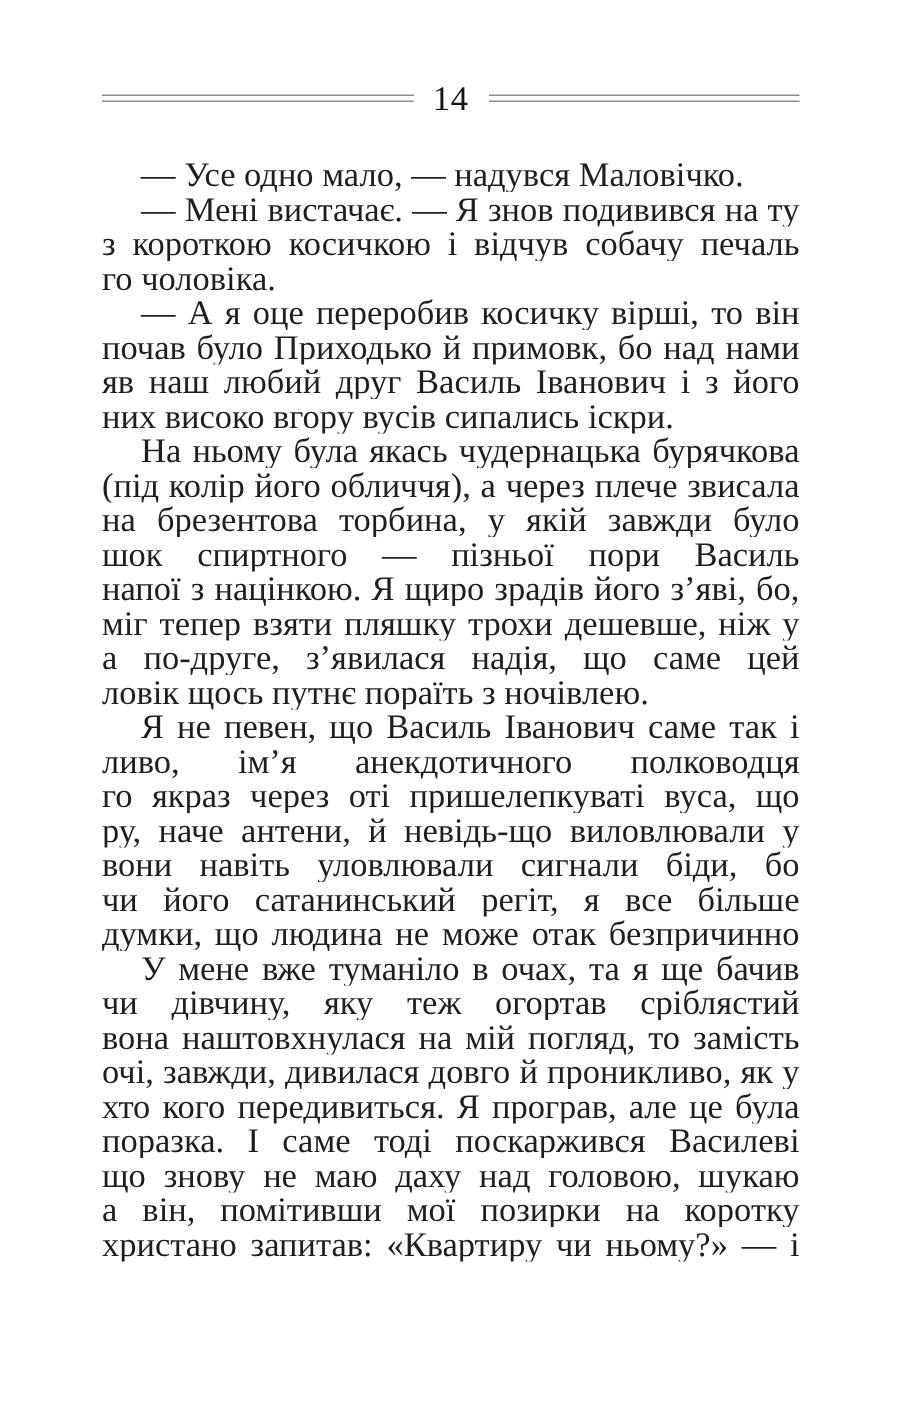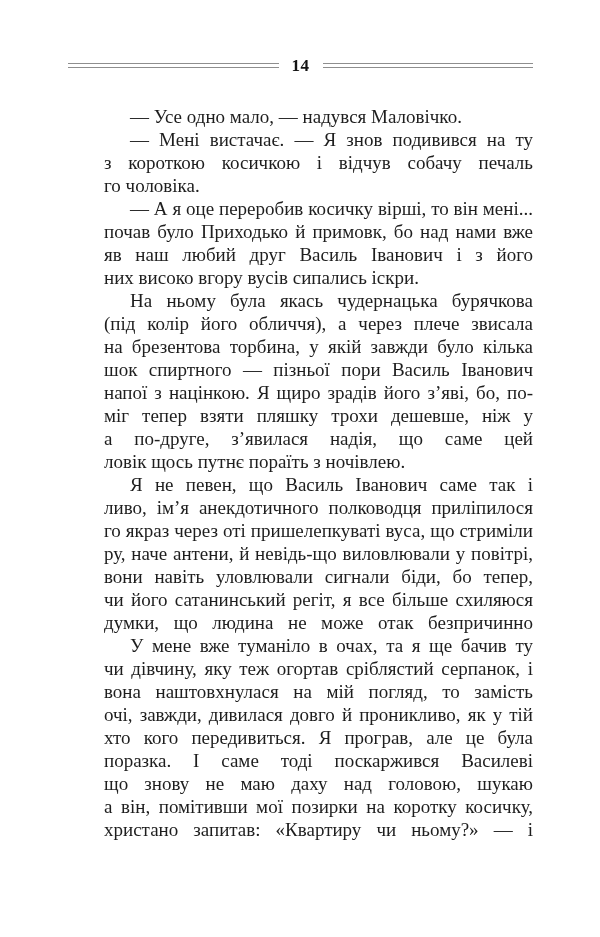--- a/index.html
+++ b/index.html
@@ -25,43 +25,42 @@
   .rule {
     flex: 1 1 auto;
     height: 5px;
     border-top: 1.5px solid #8e8e8e;
     border-bottom: 1.5px solid #8e8e8e;
     box-sizing: border-box;
   }
   .pagenum {
     flex: 0 0 auto;
     padding: 0 13px;
-    font-size: 17px;
-    font-weight: 700;
+    font-size: 23px;
+    font-weight: 400;
     color: #141414;
     letter-spacing: 0.5px;
     line-height: 1;
   }
   
   .bodytext {
     margin: 29px 67px 0 68px; 
   }
   .para {
     margin: 0;
     padding: 0;
   }
   .line {
-    font-size: 19px;
+    font-size: 23px;
     line-height: 23px;
     white-space: normal;
     text-align: justify;
     text-align-last: justify;
     overflow: hidden;
     height: 23px;
-    margin-left: 36px;
   }
   .line.first {
     padding-left: 26px; 
   }
   .line.last {
     text-align-last: auto;
   }
 </style>
 </head>
 <body>

